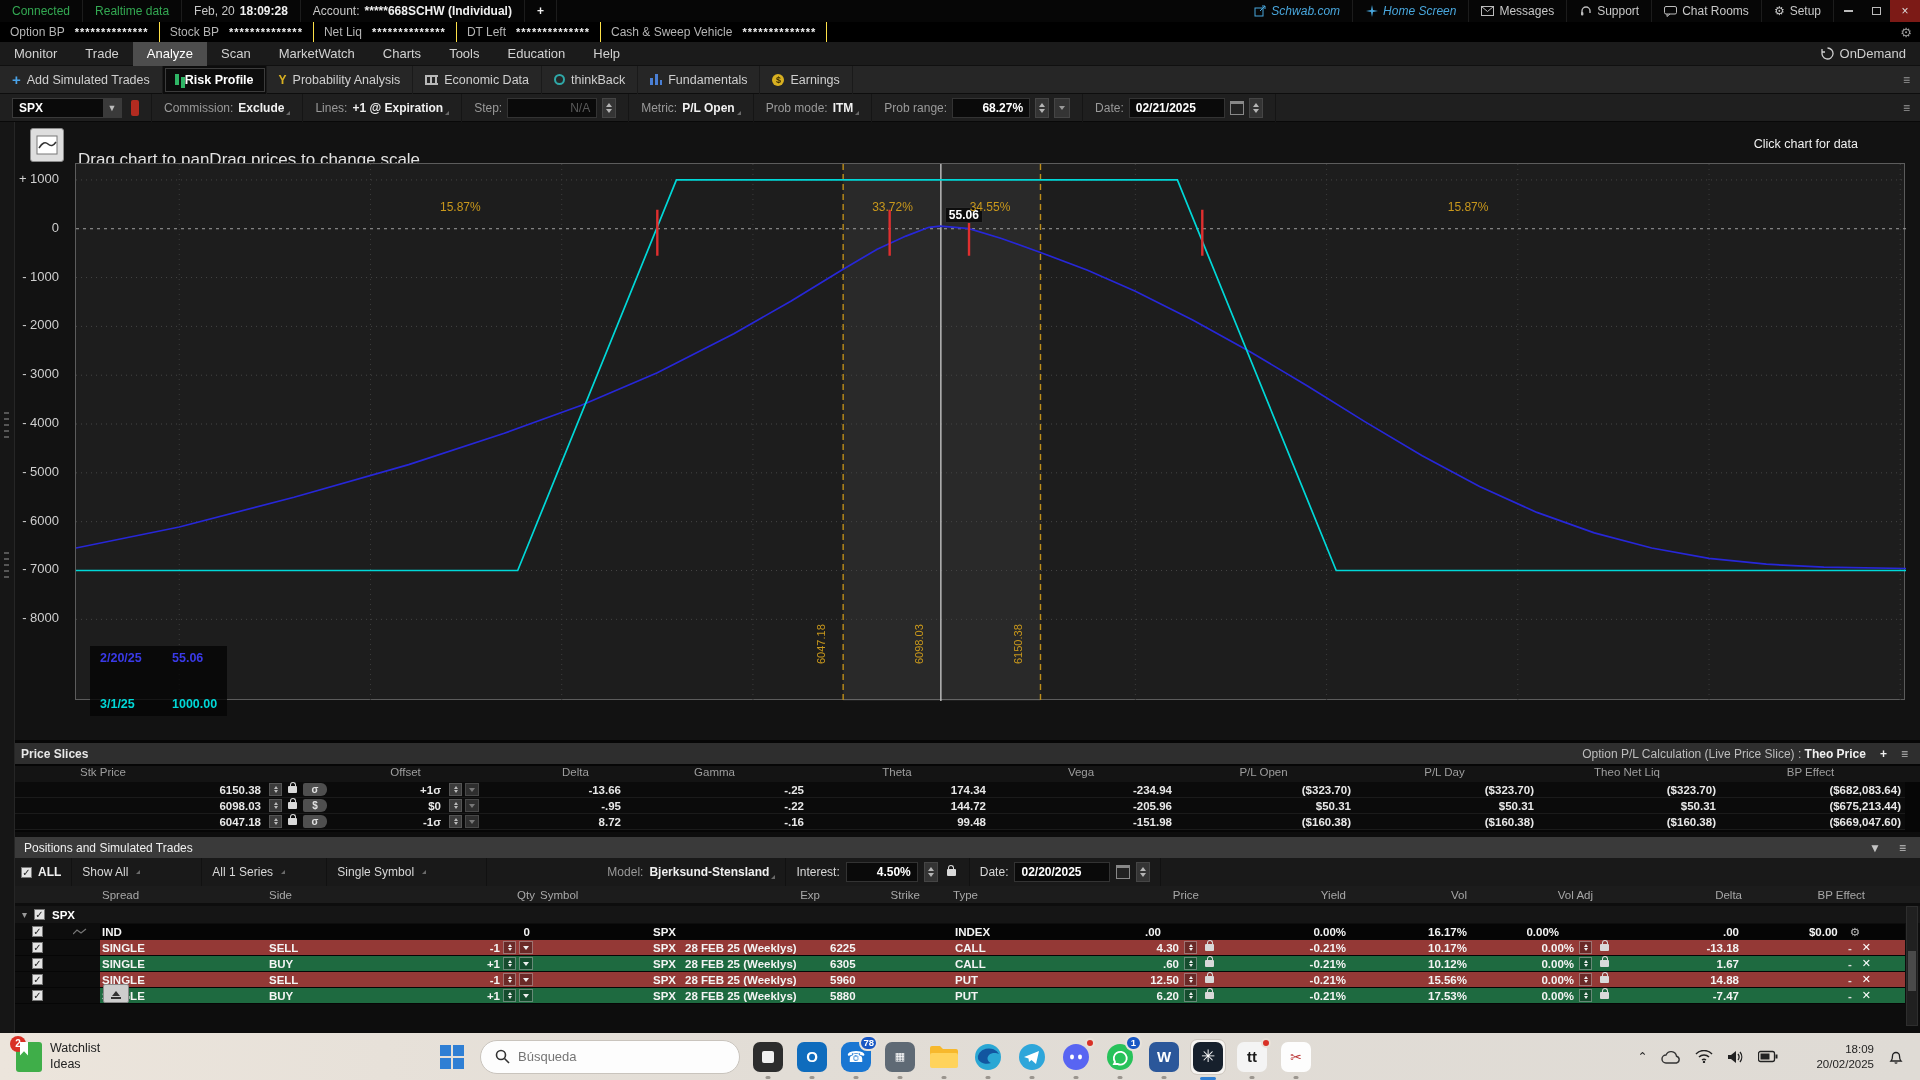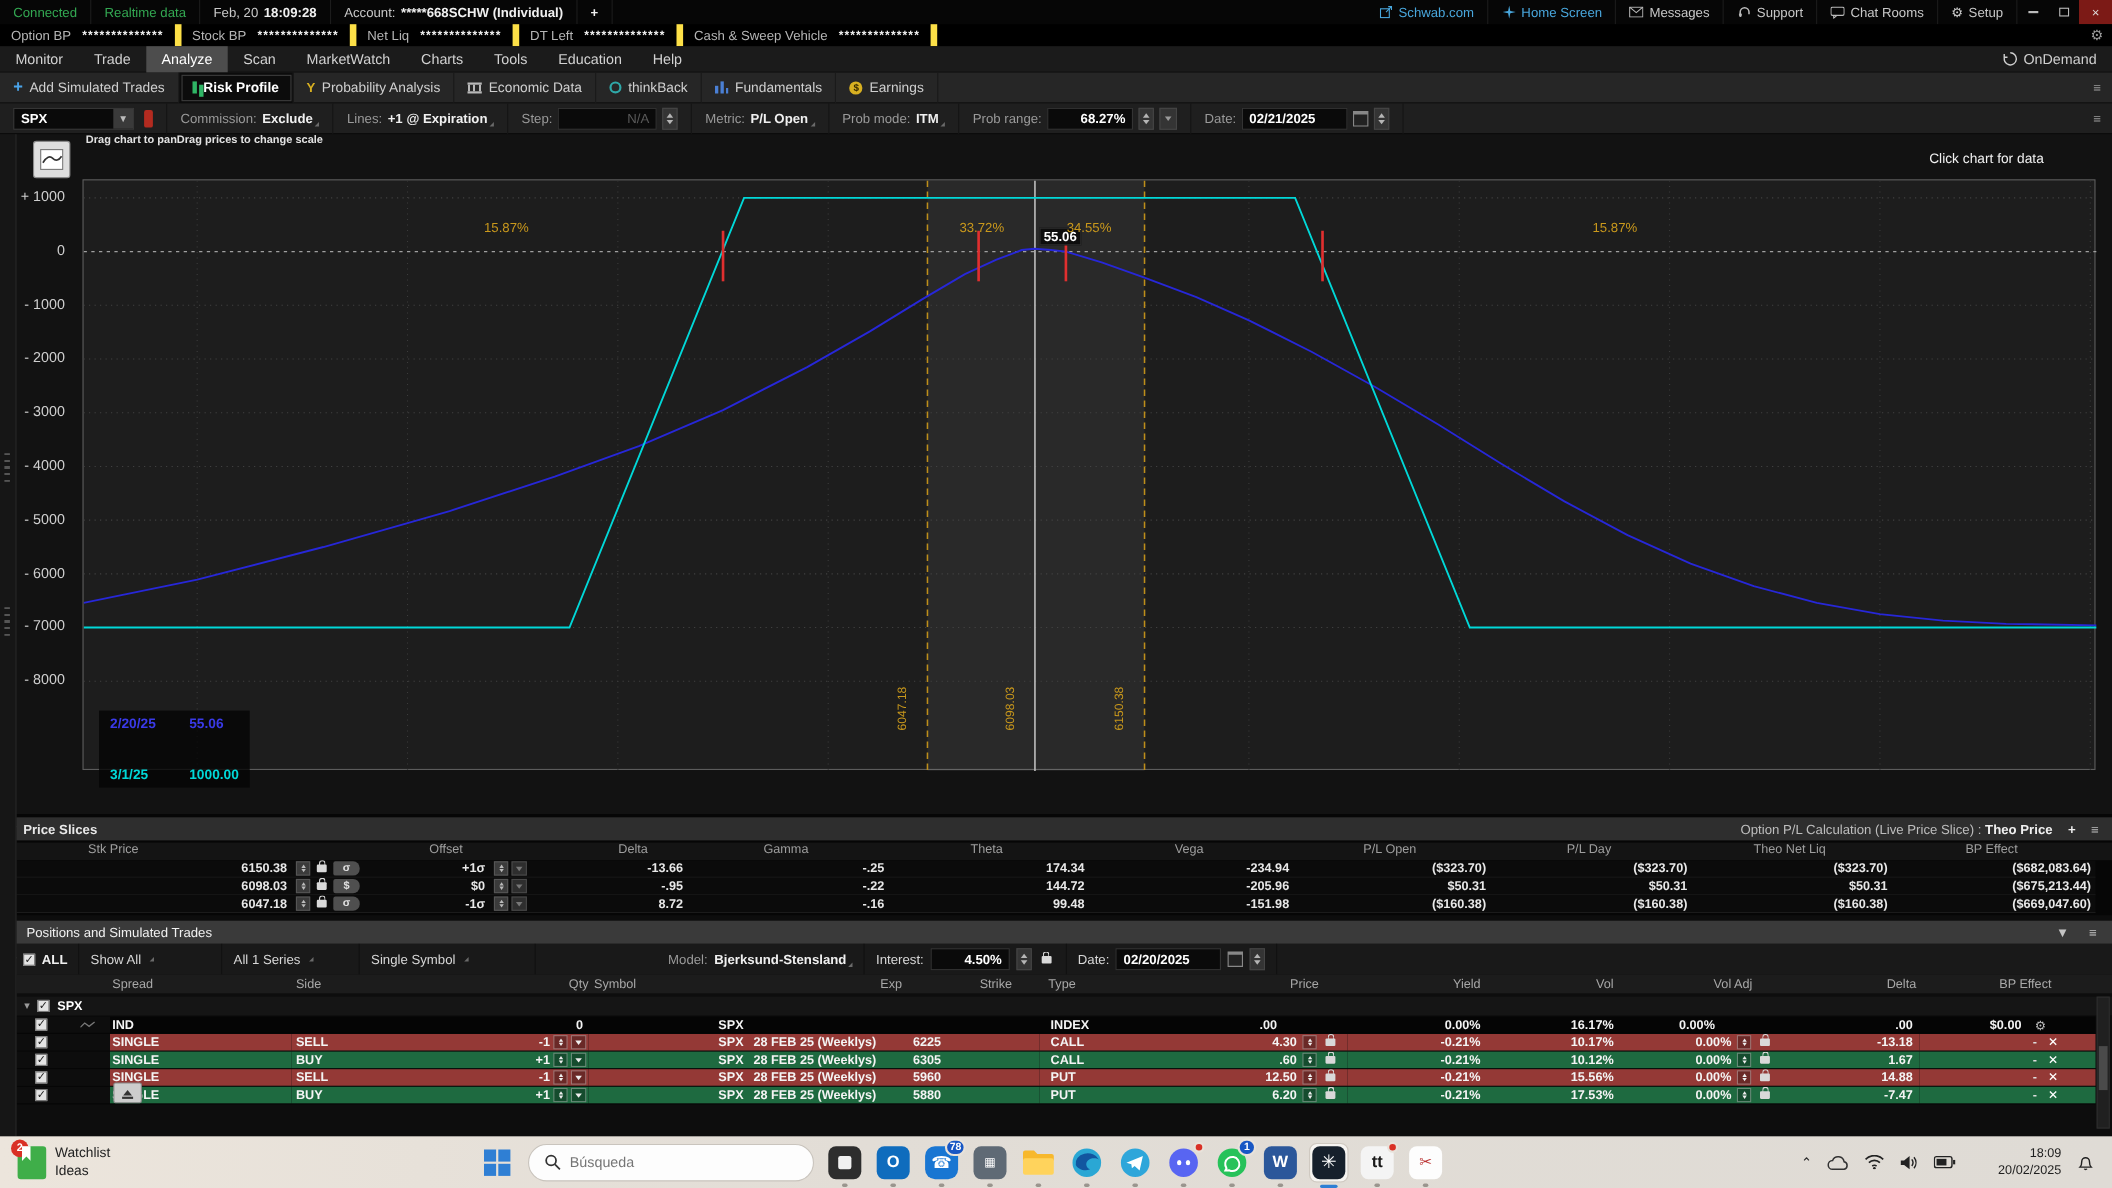--- a/index.html
+++ b/index.html
@@ -6,33 +6,33 @@
   html,body { width:1920px; height:1080px; overflow:hidden; background:#0a0a0a;
     font-family:"Liberation Sans","DejaVu Sans",sans-serif; }
   body { position:relative; }
 
   
   #titlebar { position:absolute; left:0; top:0; width:1920px; height:22px; background:#060606;
     display:flex; align-items:center; font-size:12px; color:#c8c8c8; }
   .tb-item { padding:0 12px; height:22px; display:flex; align-items:center; gap:5px; border-right:1px solid #1c1c1c; }
   .green { color:#33a852; }
   .tb-right { margin-left:auto; display:flex; align-items:center; height:22px; }
-  .tb-link { color:#49a7dd; }
+  .tb-link { color:#49a7dd;font-style:italic; }
   .bold { font-weight:bold; }
   .white { color:#f0f0f0; }
   .winbtn { width:28px; height:22px; display:flex; align-items:center; justify-content:center; color:#bbb; }
   .winbtn.close { background:#7c1a16; color:#ddd; width:30px; }
   .minbar { width:9px; height:2px; background:#bbb; display:inline-block; }
   .maxbox { width:9px; height:8px; border:1px solid #bbb; display:inline-block; }
   .icon12 { width:13px; height:13px; display:inline-flex; align-items:center; justify-content:center; }
 
   
   #acctbar { position:absolute; left:0; top:22px; width:1920px; height:20px; background:#000;
     display:flex; align-items:center; font-size:12px; color:#b5b5b5; }
-  .acct-item { padding:0 10px; height:20px; display:flex; align-items:center; gap:10px; border-right:6px solid #fde047; }
+  .acct-item { padding:0 10px; height:20px; display:flex; align-items:center; gap:10px; border-right:1px solid #fde047; }
   .stars { color:#f2f2f2; font-weight:bold; letter-spacing:1px; font-size:11px; }
   #acctbar .gear-right { margin-left:auto; padding-right:8px; color:#9a9a9a; font-size:13px; }
 
   
   #menubar { position:absolute; left:0; top:42px; width:1920px; height:24px; background:#1b1b1b;
     display:flex; align-items:center; font-size:13px; color:#d2d2d2; border-bottom:1px solid #101010; }
   .menu-tab { padding:0 14px; height:24px; display:flex; align-items:center; }
   .menu-tab.active { background:#4d4d4d; color:#fff; }
   #ondemand { margin-left:auto; display:flex; align-items:center; gap:6px; padding-right:14px; color:#cfcfcf; }
 
@@ -73,21 +73,21 @@
   .spin i.up { border-bottom:4px solid #b5b5b5; }
   .spin i.dn { border-top:4px solid #b5b5b5; }
   .ddbtn { width:16px; height:20px; background:#343434; border:1px solid #454545; display:flex; align-items:center; justify-content:center; }
   .ddbtn .dd-tri { border-top:4px solid #9a9a9a; }
   .cal { width:14px; height:14px; border:1px solid #888; border-top:3px solid #888; background:#222; }
 
   
   #chart { position:absolute; left:0; top:122px; width:1920px; height:618px; background:#121212; }
   #chart-hdr-icon { position:absolute; left:30px; top:6px; width:34px; height:34px; background:#dedede;
     border:1px solid #8a8a8a; border-radius:3px; display:flex; align-items:center; justify-content:center; }
-  #chart-hint { position:absolute; left:78px; top:0; font-size:10px; color:#e2e2e2;font-weight:bold; }
+  #chart-hint { position:absolute; left:78px; top:28px; font-size:17px; color:#e2e2e2; }
   #chart-hint-right { position:absolute; right:62px; top:15px; font-size:12.5px; color:#f0f0f0; }
   #plot { position:absolute; left:75px; top:41px; width:1830px; height:537px; background:#1d1d1d;
     border:1px solid #5c5c5c; }
   #plot svg { position:absolute; left:0; top:0; }
   #y-axis { position:absolute; left:0; top:41px; width:73px; height:537px; }
   .ytick { position:absolute; right:14px; font-size:13px; color:#cfcfcf; white-space:nowrap; }
   #x-axis { position:absolute; left:75px; top:580px; width:1830px; height:26px; }
   .xtick { position:absolute; top:5px; transform:translateX(-50%); font-size:12.5px; color:#d4d4d4; }
   .xbadge { position:absolute; top:2px; transform:translateX(-50%); font-size:12.5px; color:#000; font-weight:bold;
     background:#b9b9b9; border:1px solid #e0e0e0; border-radius:2px; padding:0 4px; }

